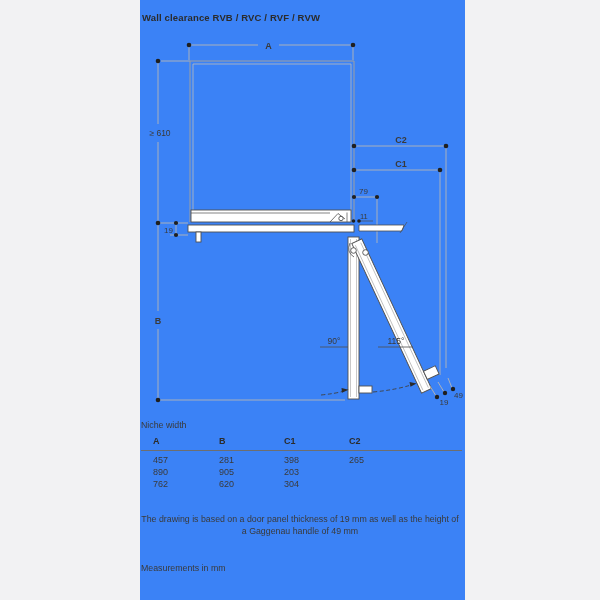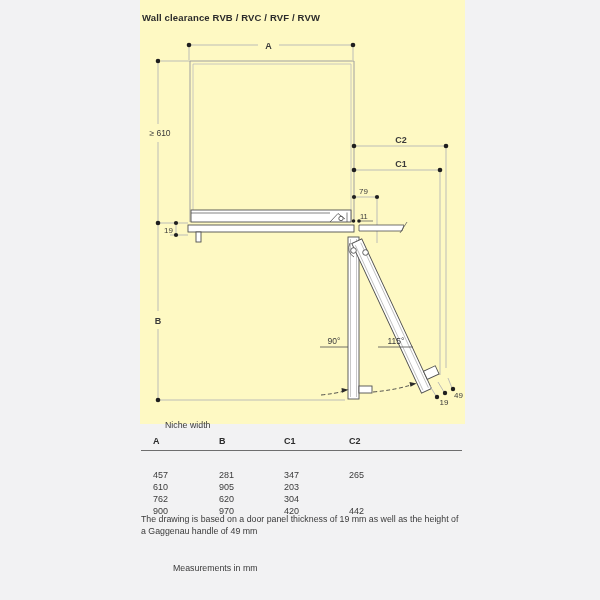--- a/index.html
+++ b/index.html
@@ -4,44 +4,44 @@
 <style>
   html,body{margin:0;padding:0;}
   body{
     width:600px;height:600px;position:relative;overflow:hidden;
     background:#f2f2f3;
     font-family:"Liberation Sans",sans-serif;
     color:#3a3a3a;
     -webkit-font-smoothing:antialiased;
   }
   .page{
-    position:absolute;left:140px;top:0;width:325px;height:424px;
-    background:#fef9c3;
+    position:absolute;left:140px;top:0;width:325px;height:600px;
+    background:#3b82f6;
   }
   .title{
     position:absolute;left:2px;top:12px;
     font-size:9.5px;font-weight:bold;color:#2b2b2b;letter-spacing:.15px;
     white-space:nowrap;
   }
   svg.diagram{position:absolute;left:0;top:0;}
   svg text{font-family:"Liberation Sans",sans-serif;fill:#3a3a3a;}
   .niche{position:absolute;left:1px;top:420px;width:321px;}
-  .niche-caption{font-size:8.8px;line-height:10px;color:#3a3a3a;padding-left:24px;}
+  .niche-caption{font-size:8.8px;line-height:10px;color:#3a3a3a;}
   .tbl{margin-top:5px;font-size:9px;}
   .trow{display:grid;grid-template-columns:66px 65px 65px 125px;}
   .trow > div{padding-left:12px;line-height:12px;}
   .thead{font-weight:bold;color:#2b2b2b;padding-bottom:3px;border-bottom:1px solid #6e6e6e;}
-  .tbody{margin-top:18px;}
+  .tbody{margin-top:3px;}
   .note{
     position:absolute;left:1px;top:514px;width:318px;
-    font-size:8.8px;line-height:11.5px;color:#3a3a3a;
+    font-size:8.8px;line-height:11.5px;color:#3a3a3a;text-align:center;
   }
   .units{
     position:absolute;left:1px;top:563px;
-    font-size:8.8px;color:#3a3a3a;padding-left:32px;
+    font-size:8.8px;color:#3a3a3a;
   }
 </style>
 </head>
 <body>
 
 <div class="page">
 
   <div class="title">Wall clearance RVB / RVC / RVF / RVW</div>
 
   <svg class="diagram" width="325" height="600" viewBox="140 0 325 600">
@@ -189,39 +189,33 @@
       <div class="trow thead">
         <div>A</div>
         <div>B</div>
         <div>C1</div>
         <div>C2</div>
       </div>
       <div class="tbody">
         <div class="trow">
           <div>457</div>
           <div>281</div>
-          <div>347</div>
+          <div>398</div>
           <div>265</div>
         </div>
         <div class="trow">
-          <div>610</div>
+          <div>890</div>
           <div>905</div>
           <div>203</div>
         </div>
         <div class="trow">
           <div>762</div>
           <div>620</div>
           <div>304</div>
         </div>
-        <div class="trow">
-          <div>900</div>
-          <div>970</div>
-          <div>420</div>
-          <div>442</div>
-        </div>
       </div>
     </div>
   </div>
 
   <div class="note">The drawing is based on a door panel thickness of 19 mm as well as the height of a Gaggenau handle of 49 mm</div>
   <div class="units">Measurements in mm</div>
 
 </div>
 
 </body></html>

